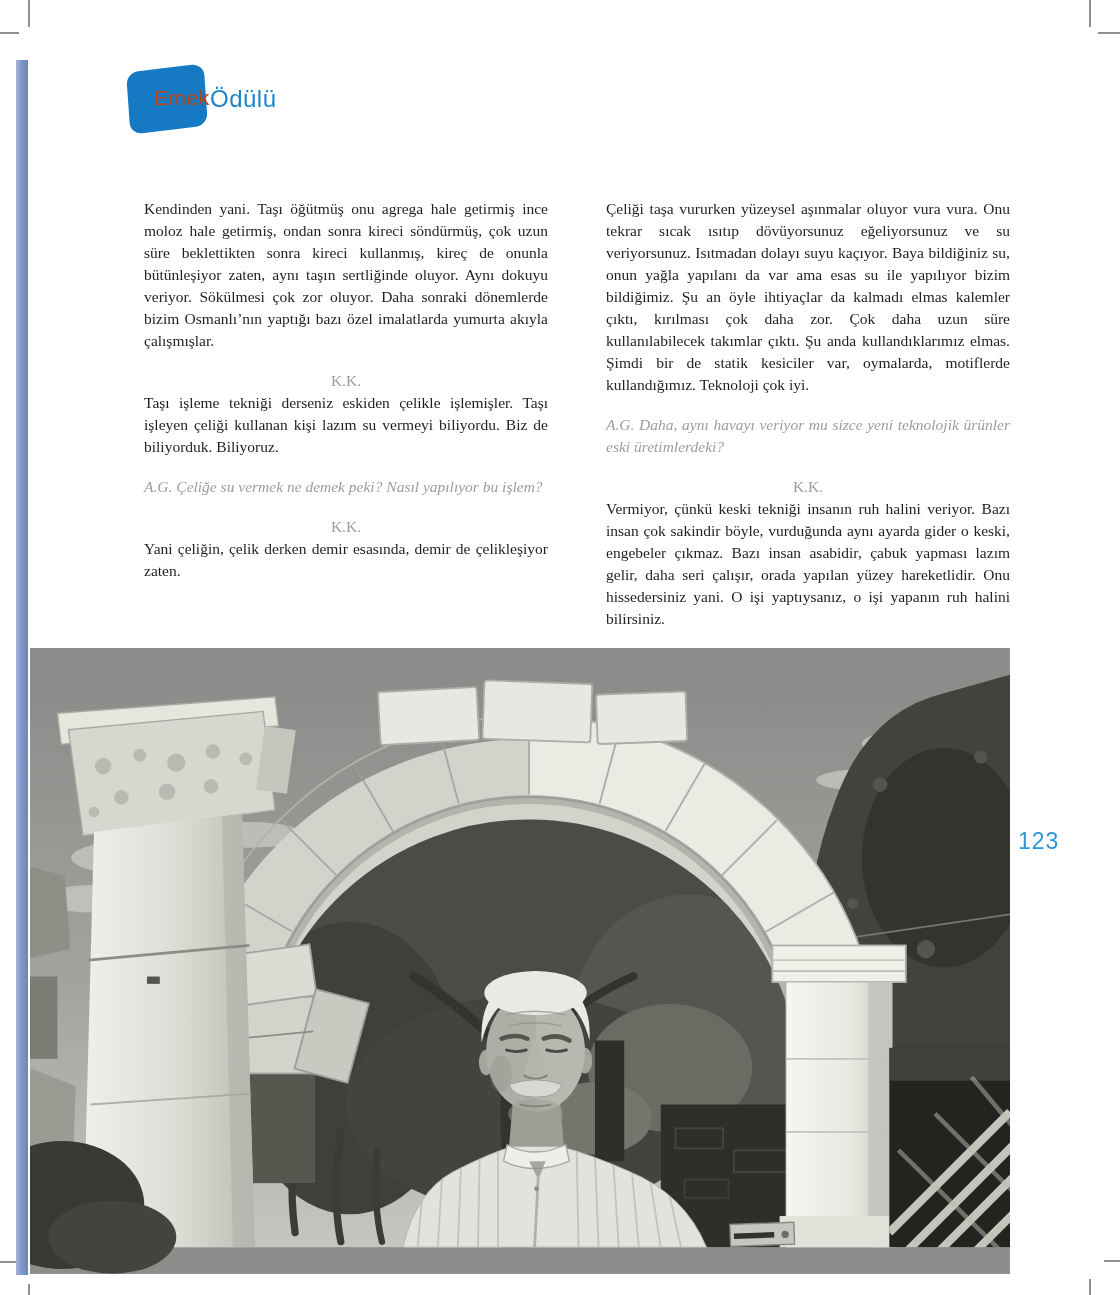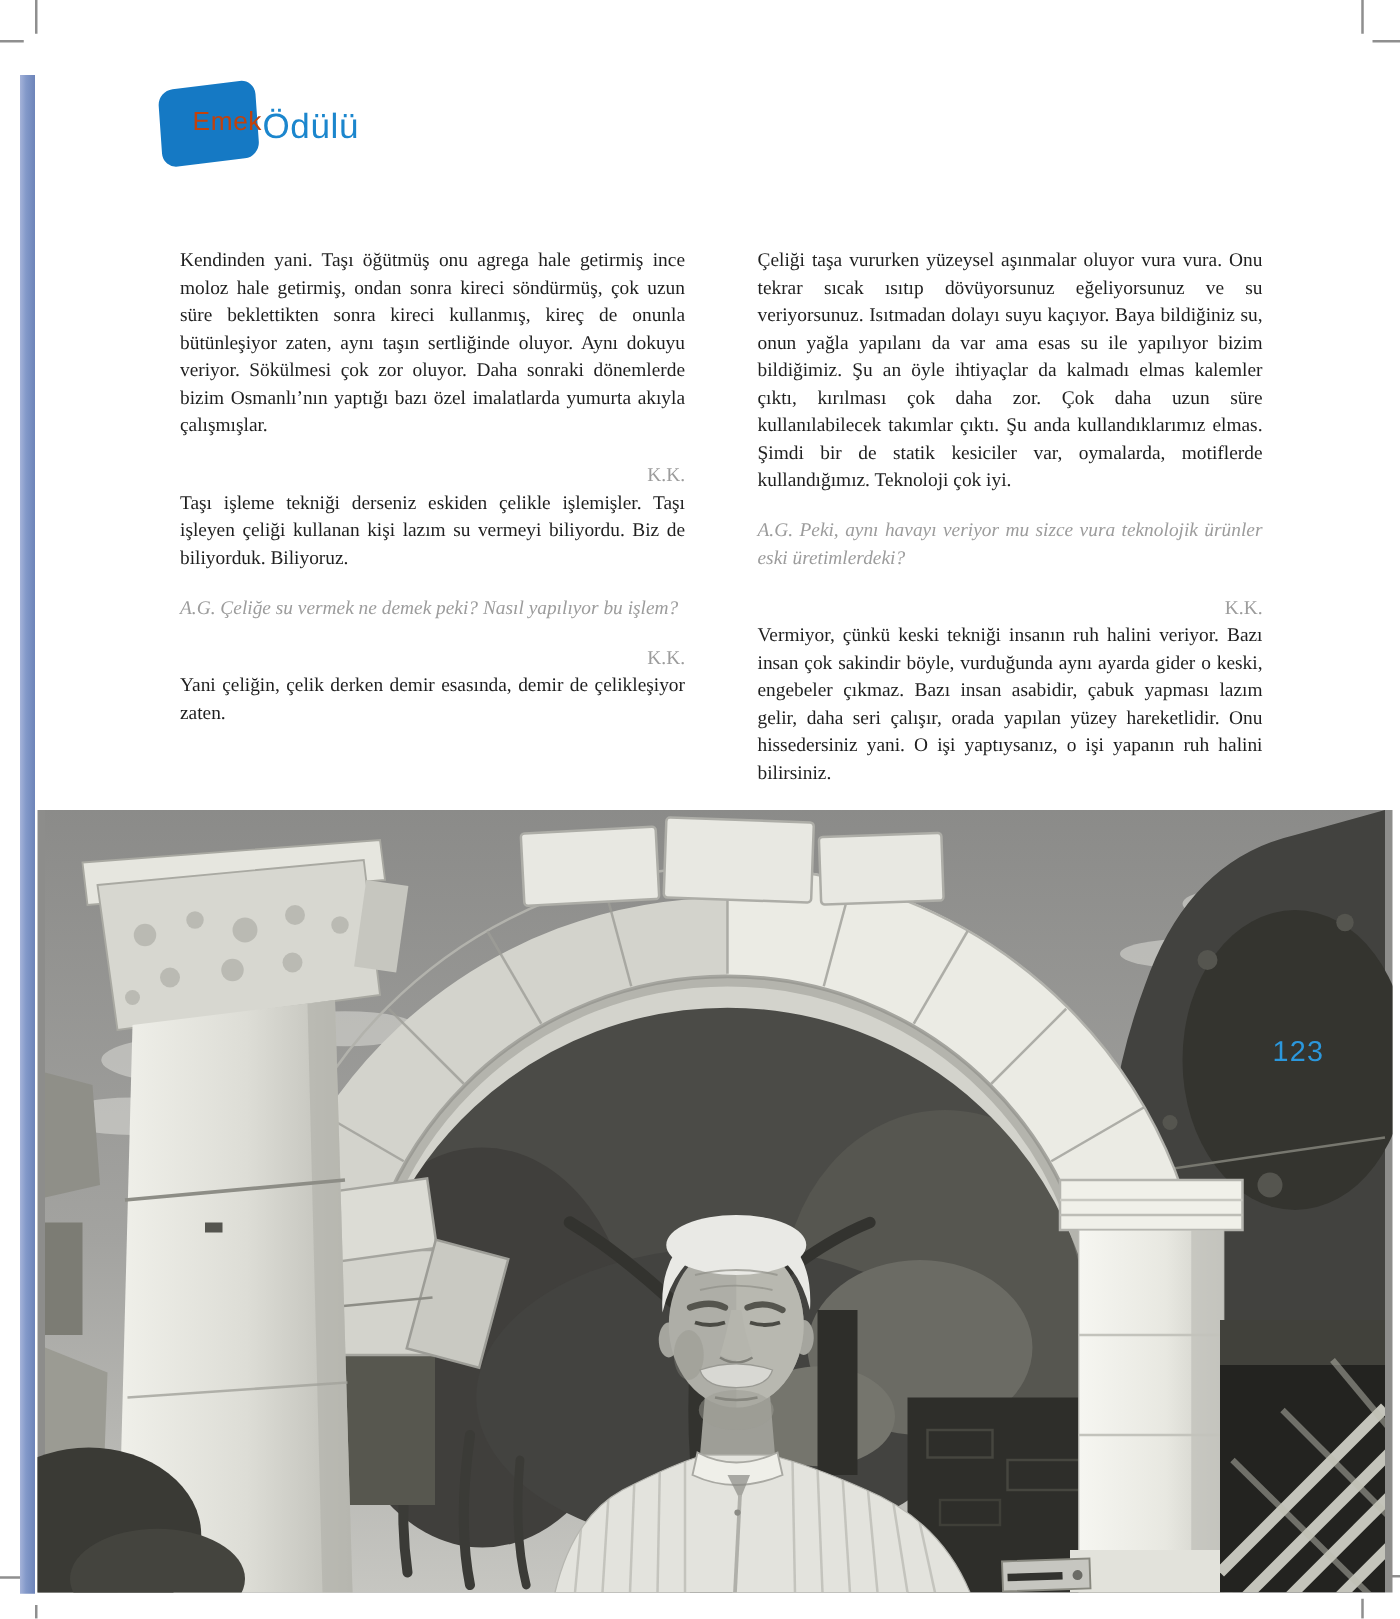--- a/index.html
+++ b/index.html
@@ -10,31 +10,31 @@
   
   .side-bar{position:absolute;left:16px;top:60px;width:12px;height:1215px;
             background:linear-gradient(to right,#a5b3d9 0%,#8399c9 40%,#6d84b9 100%);}
   
   .badge-wrap{position:absolute;left:118px;top:56px;width:170px;height:92px;}
   .badge-shape{position:absolute;left:10px;top:12px;width:78px;height:62px;background:#1579c4;
                border-radius:12px;transform:rotate(-7deg) skewX(-3deg);}
   .badge-word-in{position:absolute;left:36px;top:30px;color:#c2410c;
                  font-family:"Liberation Sans",sans-serif;font-size:21px;font-weight:400;letter-spacing:.5px;}
   .badge-word-out{position:absolute;left:92px;top:29px;color:#1b86cd;
-                  font-family:"Liberation Sans",sans-serif;font-size:28px;font-weight:400;letter-spacing:.5px;}
+                  font-family:"Liberation Sans",sans-serif;font-size:24px;font-weight:400;letter-spacing:.5px;}
   
   .text-area{position:absolute;left:128px;top:198px;width:867px;}
   .col{position:absolute;top:0;width:420px;}
   .col-left{left:0;}
   .col-right{left:462px;}
   .col p{margin:0 0 18px 16px;font-size:15.5px;line-height:22px;text-align:justify;color:#1f1f1f;}
   .col p.question{color:#9c9c9c;font-style:italic;}
-  .col p.speaker{color:#9c9c9c;margin-bottom:0;text-align:right;}
-  
-  .photo{position:absolute;left:30px;top:648px;width:1084px;height:626px;background:#8d8d8b;}
+  .col p.speaker{color:#9c9c9c;margin-bottom:0;text-align:center;}
+  
+  .photo{position:absolute;left:30px;top:648px;width:980px;height:626px;background:#8d8d8b;}
   .photo svg{display:block;width:100%;height:100%;}
   .page-number{position:absolute;left:988px;top:180px;color:#2b97dc;
                font-family:"Liberation Sans",sans-serif;font-size:23px;letter-spacing:1px;}
 </style>
 </head>
 <body>
 
 <div class="stage">
 
   <div class="crop" style="left:28px;top:0;width:2px;height:27px"></div>
@@ -58,21 +58,21 @@
     <div class="col col-left">
       <p>Kendinden yani. Taşı öğütmüş onu agrega hale getirmiş ince moloz hale getirmiş, ondan sonra kireci söndürmüş, çok uzun süre beklettikten sonra kireci kullanmış, kireç de onunla bütünleşiyor zaten, aynı taşın sertliğinde oluyor. Aynı dokuyu veriyor. Sökülmesi çok zor oluyor. Daha sonraki dönemlerde bizim Osmanlı’nın yaptığı bazı özel imalatlarda yumurta akıyla çalışmışlar.</p>
       <p class="speaker">K.K.</p>
       <p>Taşı işleme tekniği derseniz eskiden çelikle işlemişler. Taşı işleyen çeliği kullanan kişi lazım su vermeyi biliyordu. Biz de biliyorduk. Biliyoruz.</p>
       <p class="question">A.G. Çeliğe su vermek ne demek peki? Nasıl yapılıyor bu işlem?</p>
       <p class="speaker">K.K.</p>
       <p>Yani çeliğin, çelik derken demir esasında, demir de çelikleşiyor zaten.</p>
     </div>
     <div class="col col-right">
       <p>Çeliği taşa vururken yüzeysel aşınmalar oluyor vura vura. Onu tekrar sıcak ısıtıp dövüyorsunuz eğeliyorsunuz ve su veriyorsunuz. Isıtmadan dolayı suyu kaçıyor. Baya bildiğiniz su, onun yağla yapılanı da var ama esas su ile yapılıyor bizim bildiğimiz. Şu an öyle ihtiyaçlar da kalmadı elmas kalemler çıktı, kırılması çok daha zor. Çok daha uzun süre kullanılabilecek takımlar çıktı. Şu anda kullandıklarımız elmas. Şimdi bir de statik kesiciler var, oymalarda, motiflerde kullandığımız. Teknoloji çok iyi.</p>
-      <p class="question">A.G. Peki, aynı havayı veriyor mu sizce vura teknolojik ürünler eski üretimlerdeki?</p>
+      <p class="question">A.G. Daha, aynı havayı veriyor mu sizce yeni teknolojik ürünler eski üretimlerdeki?</p>
       <p class="speaker">K.K.</p>
       <p>Vermiyor, çünkü keski tekniği insanın ruh halini veriyor. Bazı insan çok sakindir böyle, vurduğunda aynı ayarda gider o keski, engebeler çıkmaz. Bazı insan asabidir, çabuk yapması lazım gelir, daha seri çalışır, orada yapılan yüzey hareketlidir. Onu hissedersiniz yani. O işi yaptıysanız, o işi yapanın ruh halini bilirsiniz.</p>
     </div>
   </div>
 
   <div class="photo">
     <svg viewBox="0 0 1072 626" role="img" aria-label="Black and white photograph of a ruined marble arch with a Corinthian column, a large tree and an elderly mustached man in a striped shirt standing beneath it">
       <defs>
         <linearGradient id="g-sky" x1="0" y1="0" x2="0" y2="1">
           <stop offset="0" stop-color="#8b8b89"></stop>

